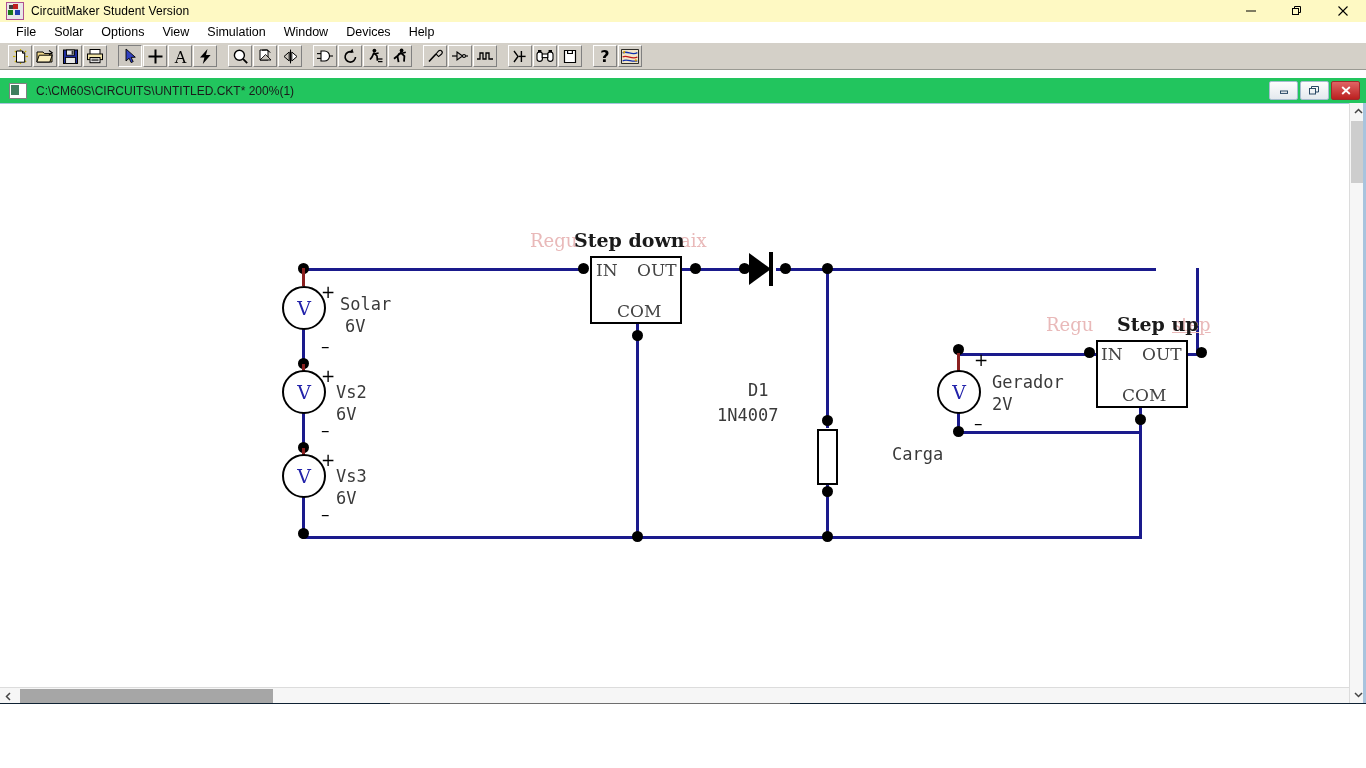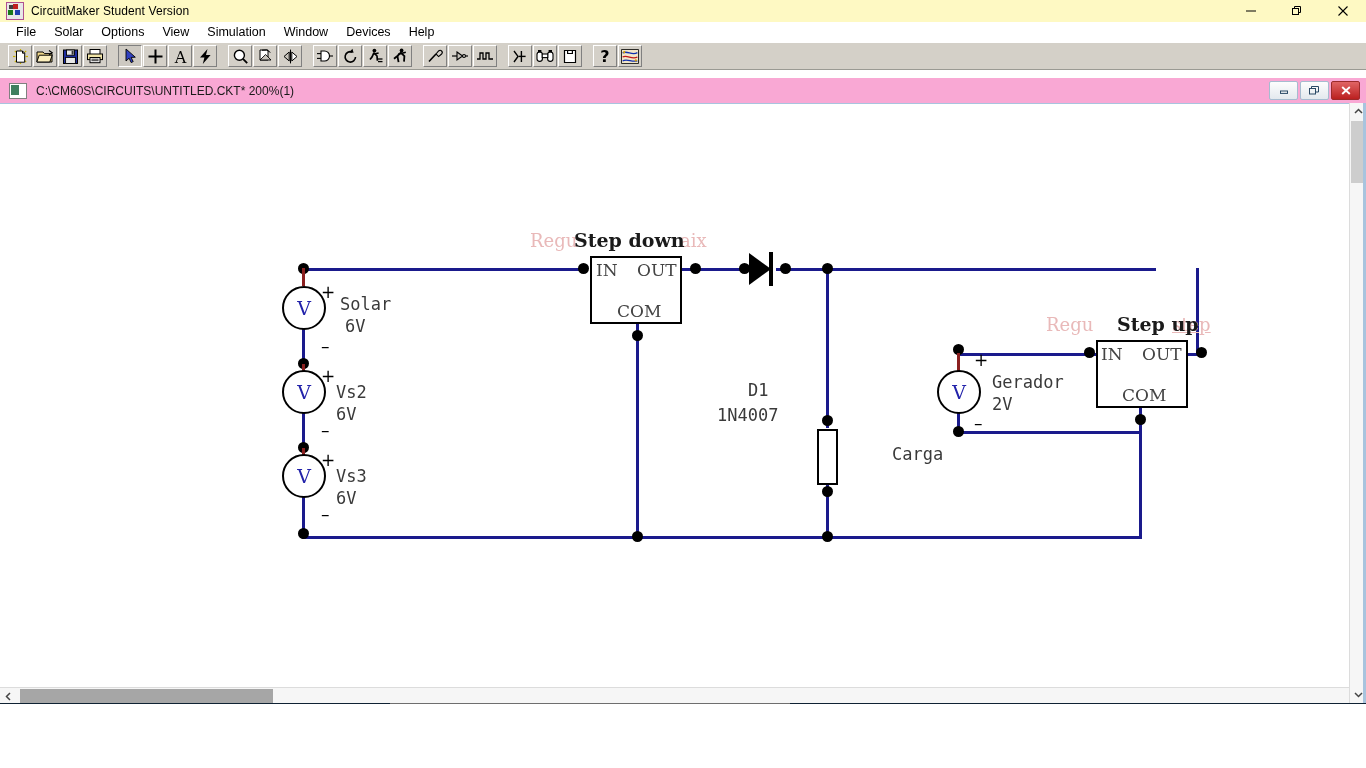--- a/index.html
+++ b/index.html
@@ -87,21 +87,21 @@
     border-left: 1px solid #808080;
     border-right: 1px solid #ffffff;
     border-bottom: 1px solid #ffffff;
     background: #cdc9c1;
   }
   .tsep { width: 10px; height: 22px; flex: none; }
 
   
   .doc-bar {
     position: absolute; left: 0; top: 78px; width: 1366px; height: 25px;
-    background: #f9a8d4;
+    background: #22c55e;
     border-bottom: 1px solid #d7d7d7;
     display: flex; align-items: center;
   }
   .doc-icon {
     width: 16px; height: 14px; margin-left: 9px; margin-right: 9px;
     border: 1px solid #808080; background: #ffffff; position: relative; flex: none;
   }
   .doc-icon::before {
     content: ""; position: absolute; left: 1px; top: 1px; width: 8px; height: 10px;
     background: #3f7f5f;

